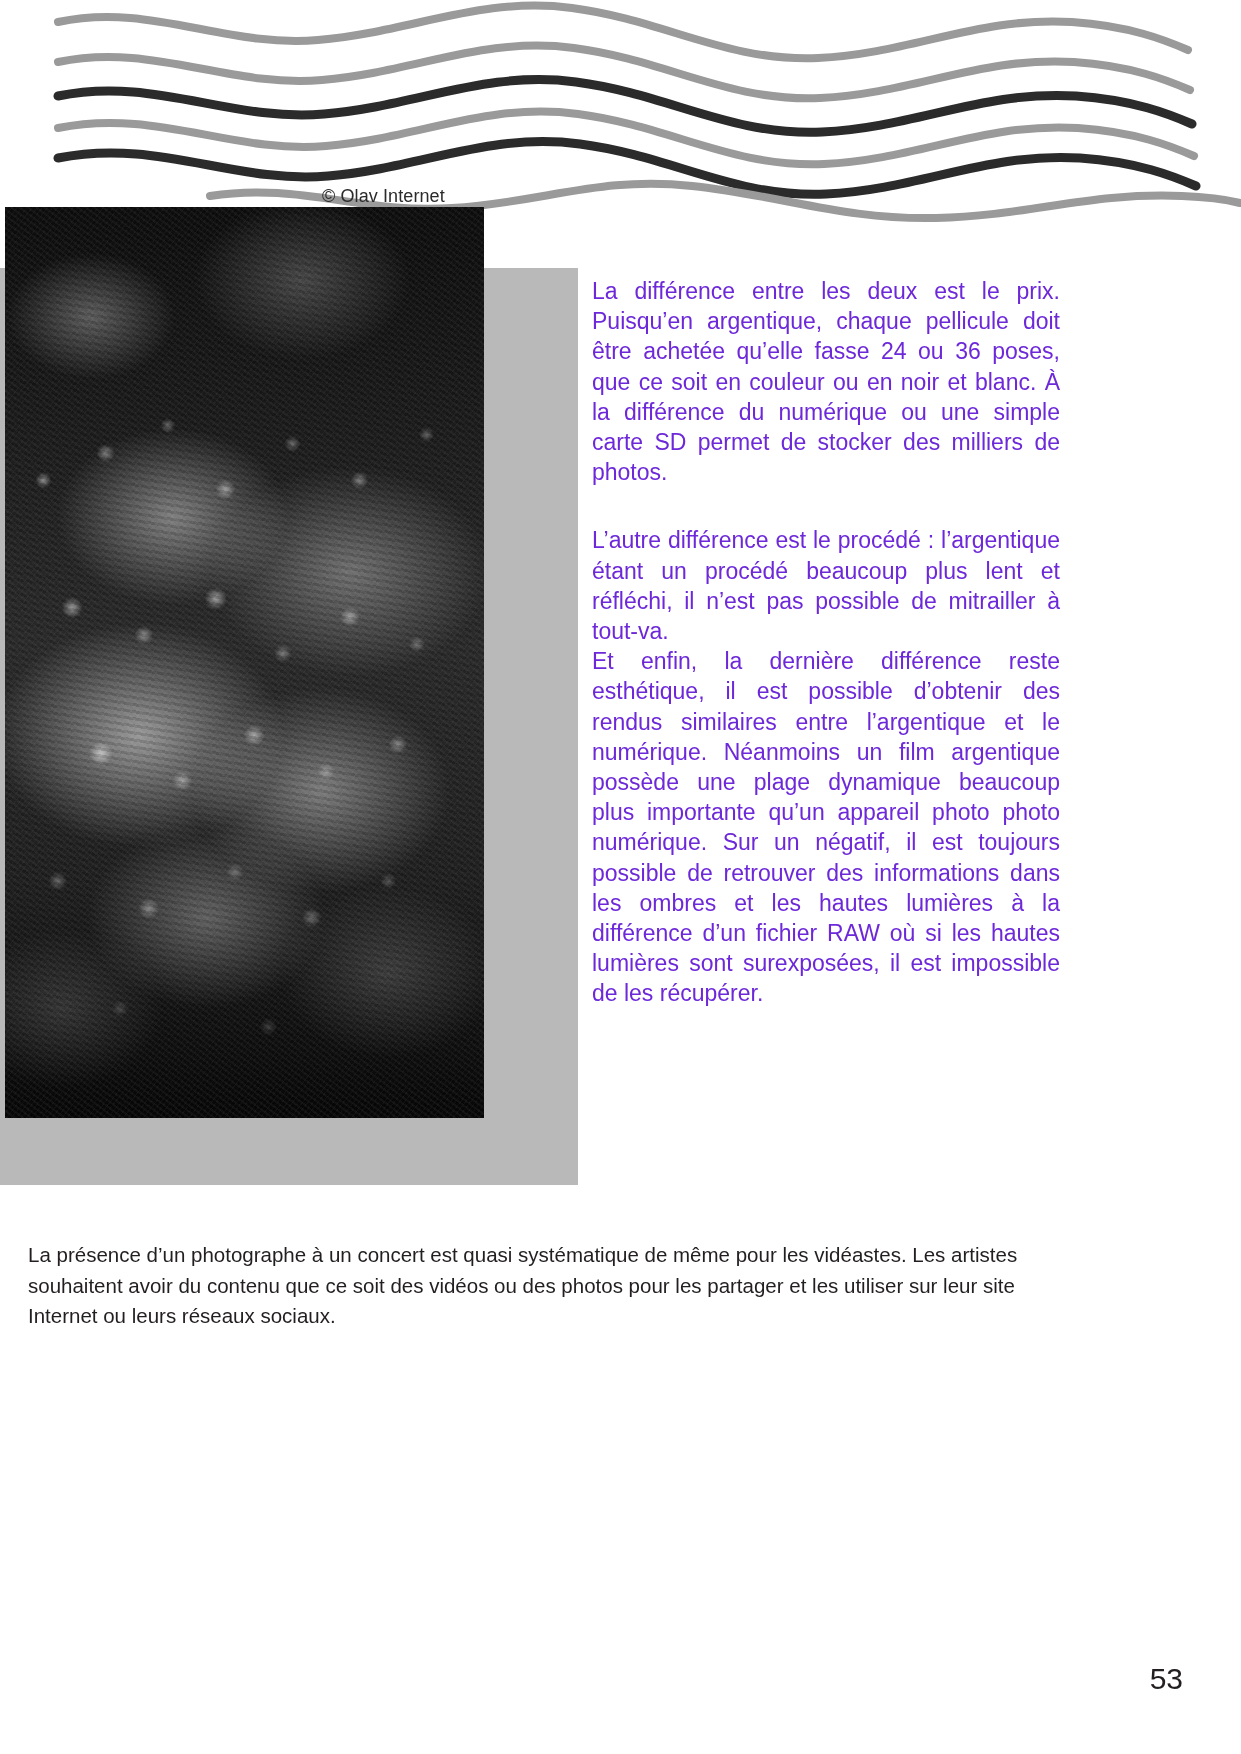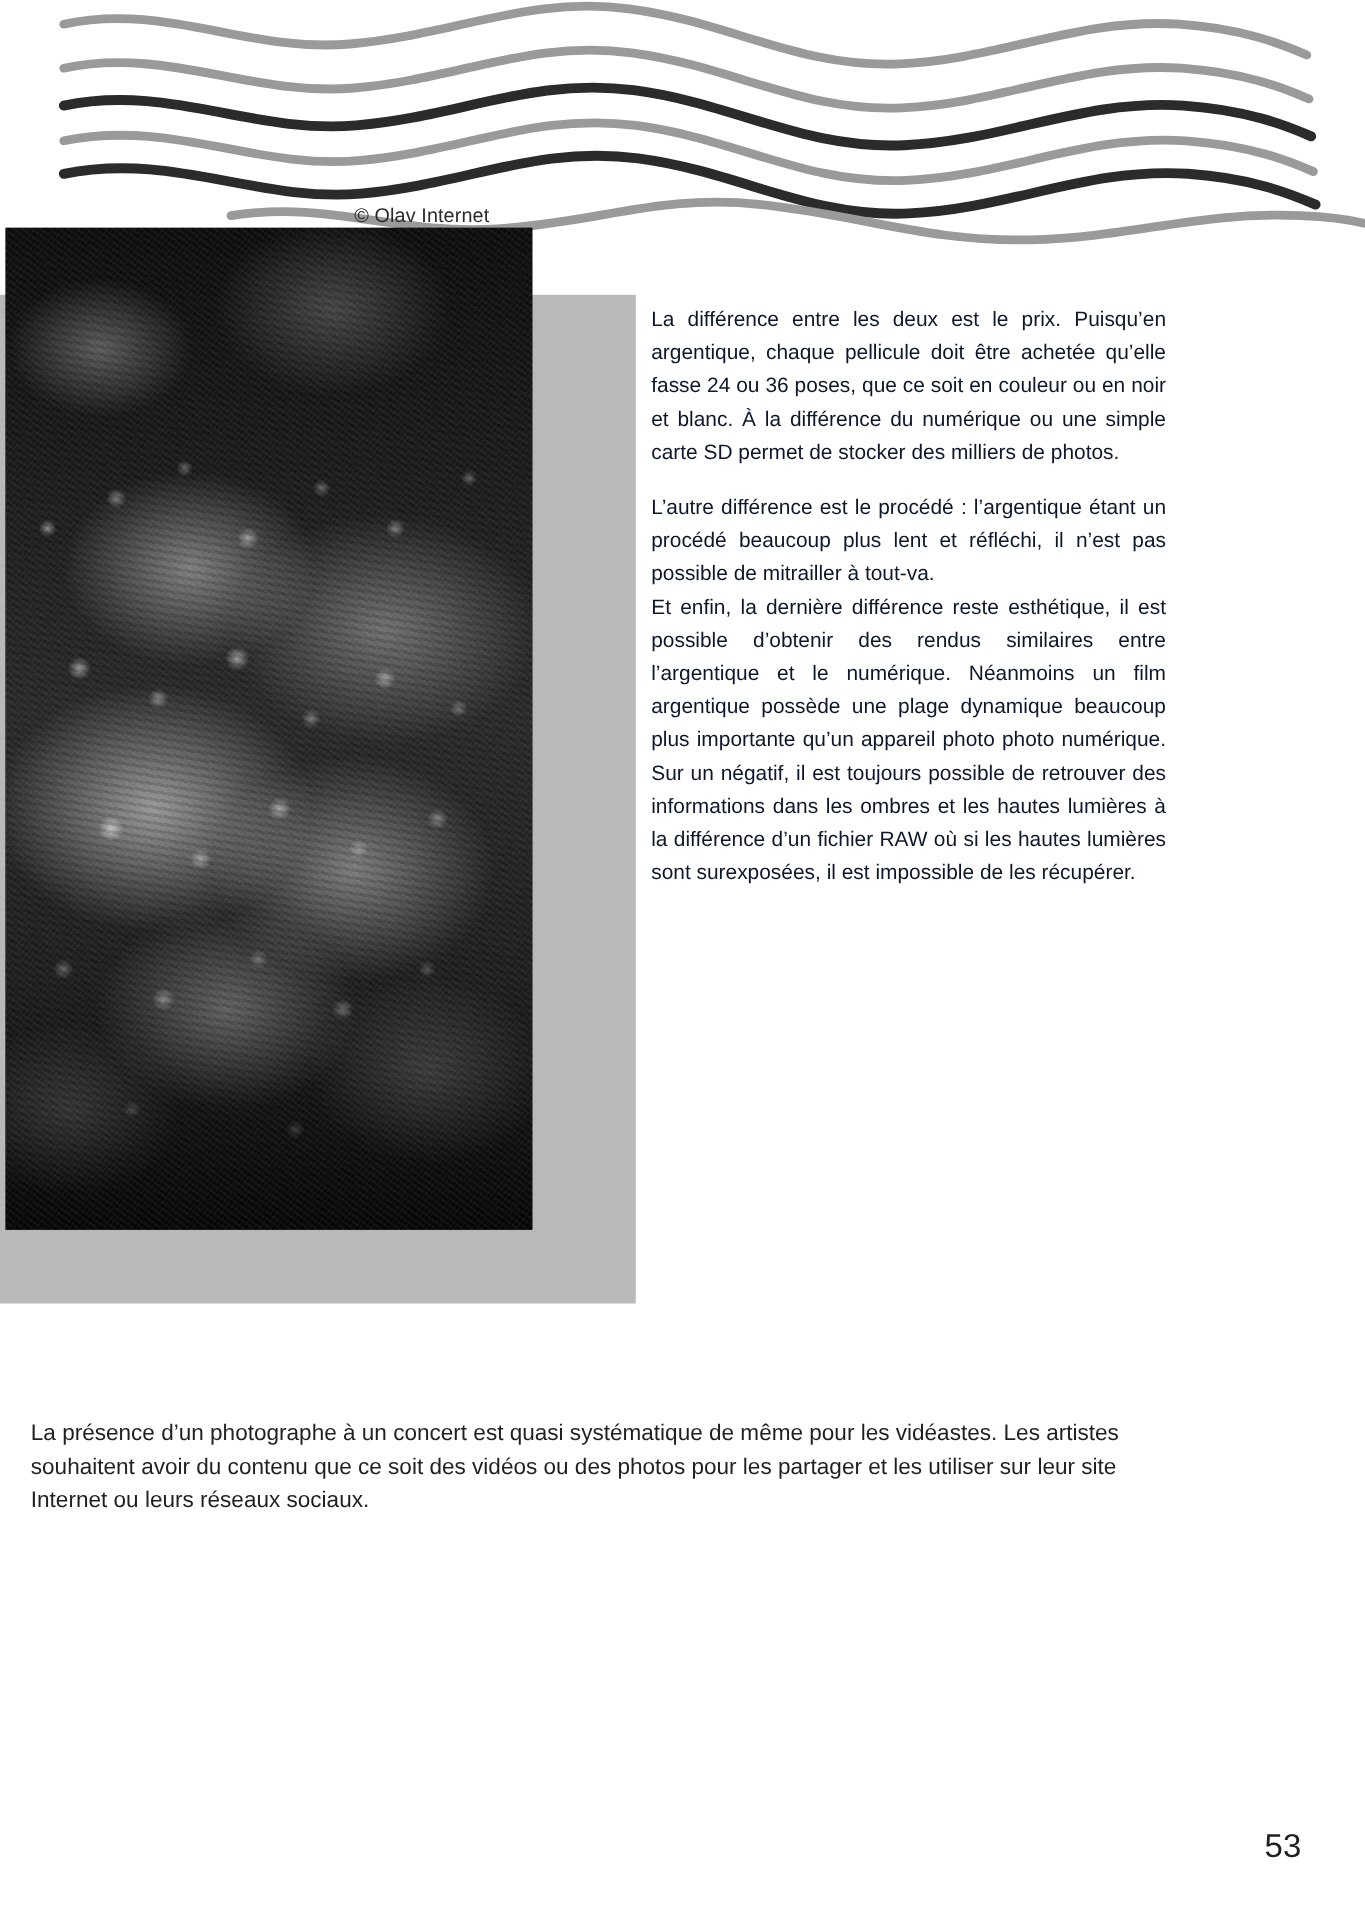--- a/index.html
+++ b/index.html
@@ -114,36 +114,36 @@
       radial-gradient(circle 14px at 55% 90%, rgba(186,186,186,0.34), rgba(0,0,0,0) 62%);
     filter: blur(0.4px);
   }
 
   
   .col-right {
     position: absolute;
     left: 592px;
     top: 276px;
     width: 468px;
-    font-size: 19px;
+    font-size: 23px;
     line-height: 30.2px;
     text-align: justify;
     text-justify: inter-word;
-    color: #0f172a;
+    color: #6d28d9;
     font-family: "Liberation Sans", sans-serif;
   }
   .col-right p { margin: 0; }
-  .col-right p.gap { margin-top: 20px; }
+  .col-right p.gap { margin-top: 38px; }
   .col-right p.tight { margin-top: 0; }
 
   
   .bottom-text {
     position: absolute;
     left: 28px;
-    top: 1288px;
+    top: 1240px;
     width: 1000px;
     font-size: 20.5px;
     line-height: 30.5px;
     text-align: left;
     color: #231f20;
     font-family: "Liberation Sans", sans-serif;
   }
   .bottom-text p { margin: 0; }
 
   

